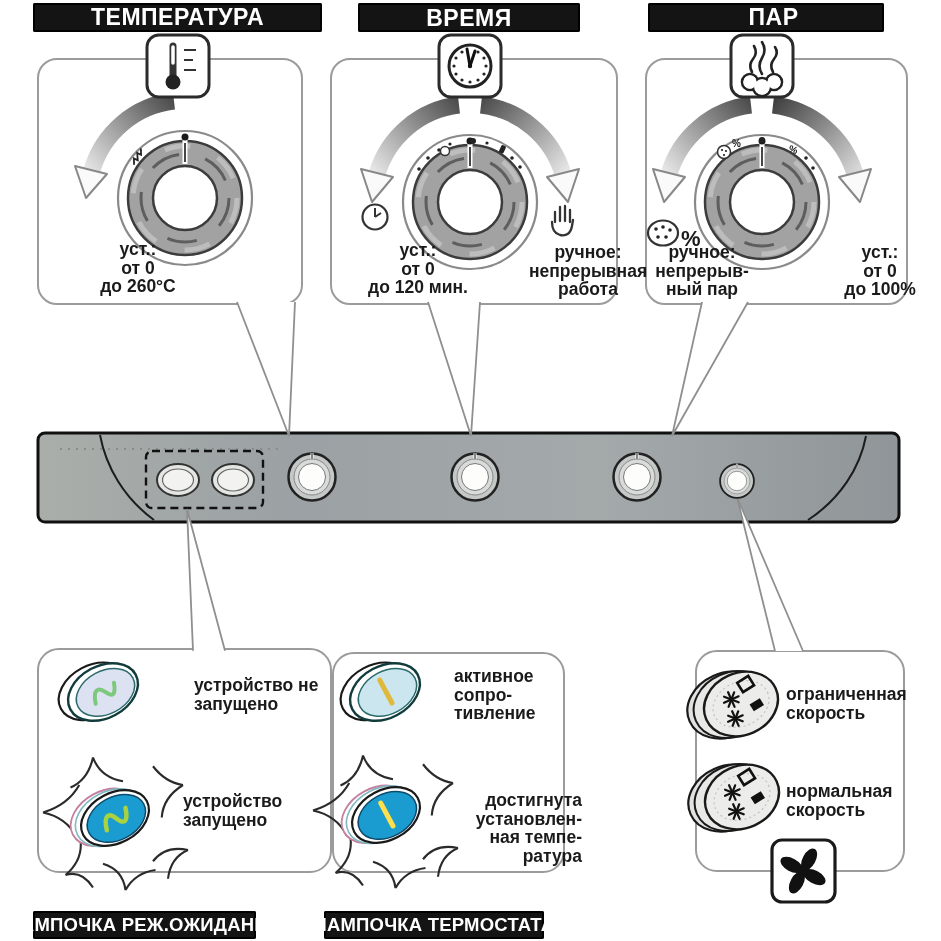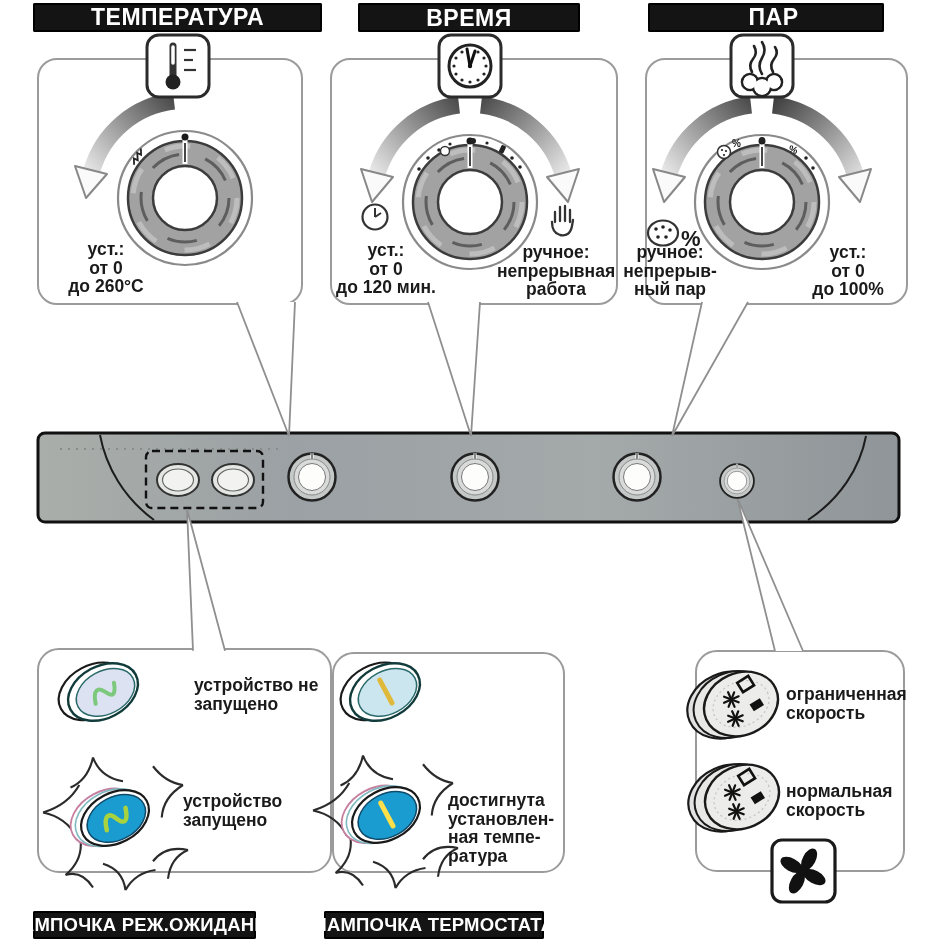--- a/index.html
+++ b/index.html
@@ -1,27 +1,27 @@
 <!DOCTYPE html>
 <html><head>
 <meta charset="utf-8">
 <style>
   html,body{margin:0;padding:0;background:#fff;}
   .stage{position:relative;width:941px;height:941px;background:#fff;overflow:hidden;
-         font-family:"Liberation Sans","DejaVu Sans",sans-serif;}
+         font-family:"Liberation Sans","DejaVu Sans",sans-serif;border-radius:29px;}
   .bar{position:absolute;background:#141414;color:#fff;display:flex;align-items:center;
        justify-content:center;font-weight:700;white-space:nowrap;border-radius:2px;
        box-shadow:inset 0 0 0 2px #000;}
   .bar.top{height:29px;font-size:23px;letter-spacing:.5px;}
   .bar.bot{height:28px;font-size:18.5px;letter-spacing:.2px;}
   .panel{position:absolute;background:#fff;border:2px solid #9b9b9b;border-radius:22px;}
   .gfx{position:absolute;left:0;top:0;pointer-events:none;}
   .lbl{position:absolute;font-weight:700;color:#1a1a1a;font-size:17.5px;line-height:1.07;
        white-space:pre-line;}
-  .lbl.ctr{text-align:center;}
+  .lbl.ctr{text-align:center;padding-left:32px;}
 </style>
 </head>
 <body>
 
 <div class="stage">
 
   <div class="bar top" style="left:33px;top:3px;width:289px;">
       <span>ТЕМПЕРАТУРА</span>
     </div>
   <div class="bar top" style="left:358px;top:3px;width:222px;align-items:flex-end;">
@@ -320,21 +320,24 @@
 непрерыв-
 ный пар</div>
   <div class="lbl ctr" style="left:797px;top:243px;width:102px;">уст.:
 от 0
 до 100%</div>
 
   <div class="lbl" style="left:181px;top:676px;width:135px;margin-left:13px;">устройство не
 запущено</div>
   <div class="lbl" style="left:183px;top:792px;width:120px;">устройство
 запущено</div>
-  <div class="lbl" style="left:448px;top:791px;width:118px;">достигнута
+  <div class="lbl" style="left:454px;top:667px;width:110px;">активное
+сопро-
+тивление</div>
+  <div class="lbl" style="left:464px;top:791px;width:118px;text-align:right;">достигнута
 установлен-
 ная темпе-
 ратура</div>
   <div class="lbl" style="left:786px;top:685px;width:120px;">ограниченная
 скорость</div>
   <div class="lbl" style="left:786px;top:782px;width:115px;">нормальная
 скорость</div>
 
   <div class="bar bot" style="left:33px;top:911px;width:223px;">
       <span>ЛАМПОЧКА РЕЖ.ОЖИДАНИЯ</span>

